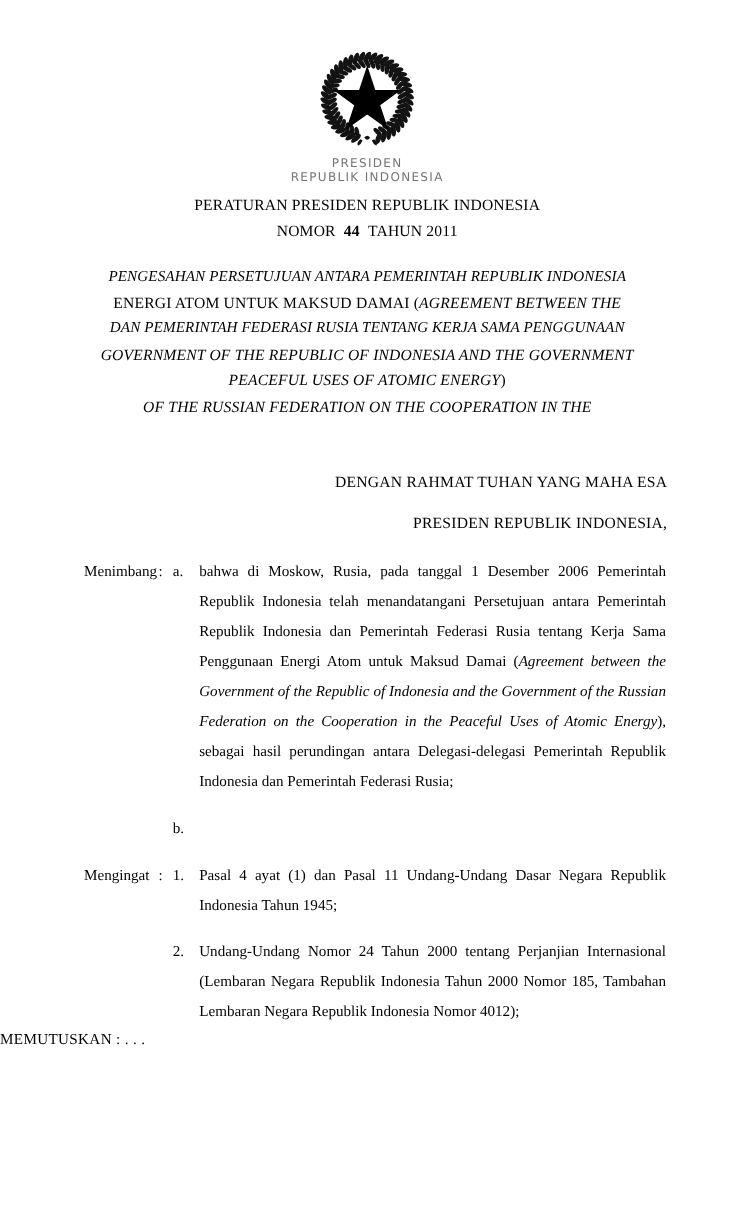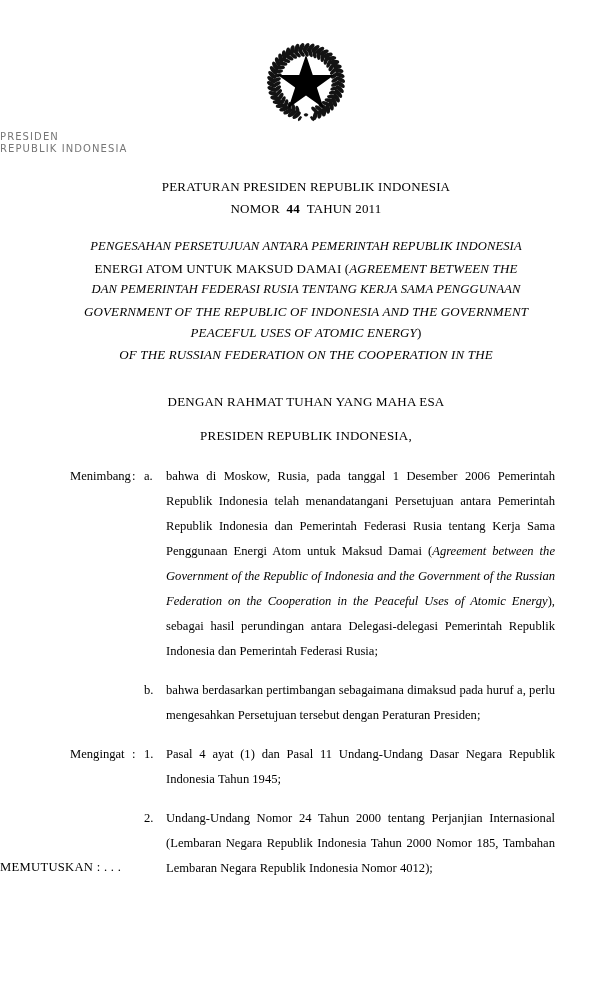--- a/index.html
+++ b/index.html
@@ -22,42 +22,42 @@
     height: 1008px;
     box-sizing: border-box;
   }
 
   
   .emblem-block {
     position: absolute;
     top: 36px;
     left: 0;
     width: 612px;
-    text-align: left;
+    text-align: center;
   }
   .emblem-mark {
     width: 96px;
     height: 92px;
     margin: 0 auto;
     display: block;
   }
   .emblem-caption {
     margin-top: 3px;
     font-family: "DejaVu Sans", "Liberation Sans", sans-serif;
     font-size: 10px;
     line-height: 12px;
     letter-spacing: 1.1px;
     color: #767676;
     white-space: pre-line;
   }
 
   
   .title-block {
     position: absolute;
-    top: 176px;
+    top: 160px;
     left: 56px;
     width: 500px;
     text-align: center;
   }
   .title-line {
     font-size: 13px;
     line-height: 21.5px;
     letter-spacing: 0.15px;
     white-space: nowrap;
   }
@@ -76,21 +76,21 @@
   .title-gap {
     height: 17px;
   }
 
   
   .preamble {
     position: absolute;
     top: 393px;
     left: 56px;
     width: 500px;
-    text-align: center;
+    text-align: right;
   }
   .preamble-line {
     font-size: 13px;
     line-height: 18px;
     letter-spacing: 0.2px;
   }
   .preamble-gap {
     height: 16px;
   }
 
@@ -298,21 +298,20 @@
       <div class="clause-marker">a.</div>
       <div class="clause-text">
         <span>bahwa di Moskow, Rusia, pada tanggal 1 Desember 2006 Pemerintah Republik Indonesia telah menandatangani Persetujuan antara Pemerintah Republik Indonesia dan Pemerintah Federasi Rusia tentang Kerja Sama Penggunaan Energi Atom untuk Maksud Damai (</span><i>Agreement between the Government of the Republic of Indonesia and the Government of the Russian Federation on the Cooperation in the Peaceful Uses of Atomic Energy</i><span>), sebagai hasil perundingan antara Delegasi-delegasi Pemerintah Republik Indonesia dan Pemerintah Federasi Rusia;</span>
       </div>
     </div>
 
     <div class="clause">
       <div class="clause-label"></div>
       <div class="clause-colon"></div>
       <div class="clause-marker">b.</div>
-      <div class="clause-text">bahwa berdasarkan pertimbangan sebagaimana dimaksud pada huruf a, perlu mengesahkan Persetujuan tersebut  dengan Peraturan Presiden;</div>
     </div>
 
     <div class="clause">
       <div class="clause-label">Mengingat</div>
       <div class="clause-colon">:</div>
       <div class="clause-marker">1.</div>
       <div class="clause-text">Pasal 4 ayat (1) dan Pasal 11 Undang-Undang Dasar Negara Republik Indonesia Tahun 1945;</div>
     </div>
 
     <div class="clause">

